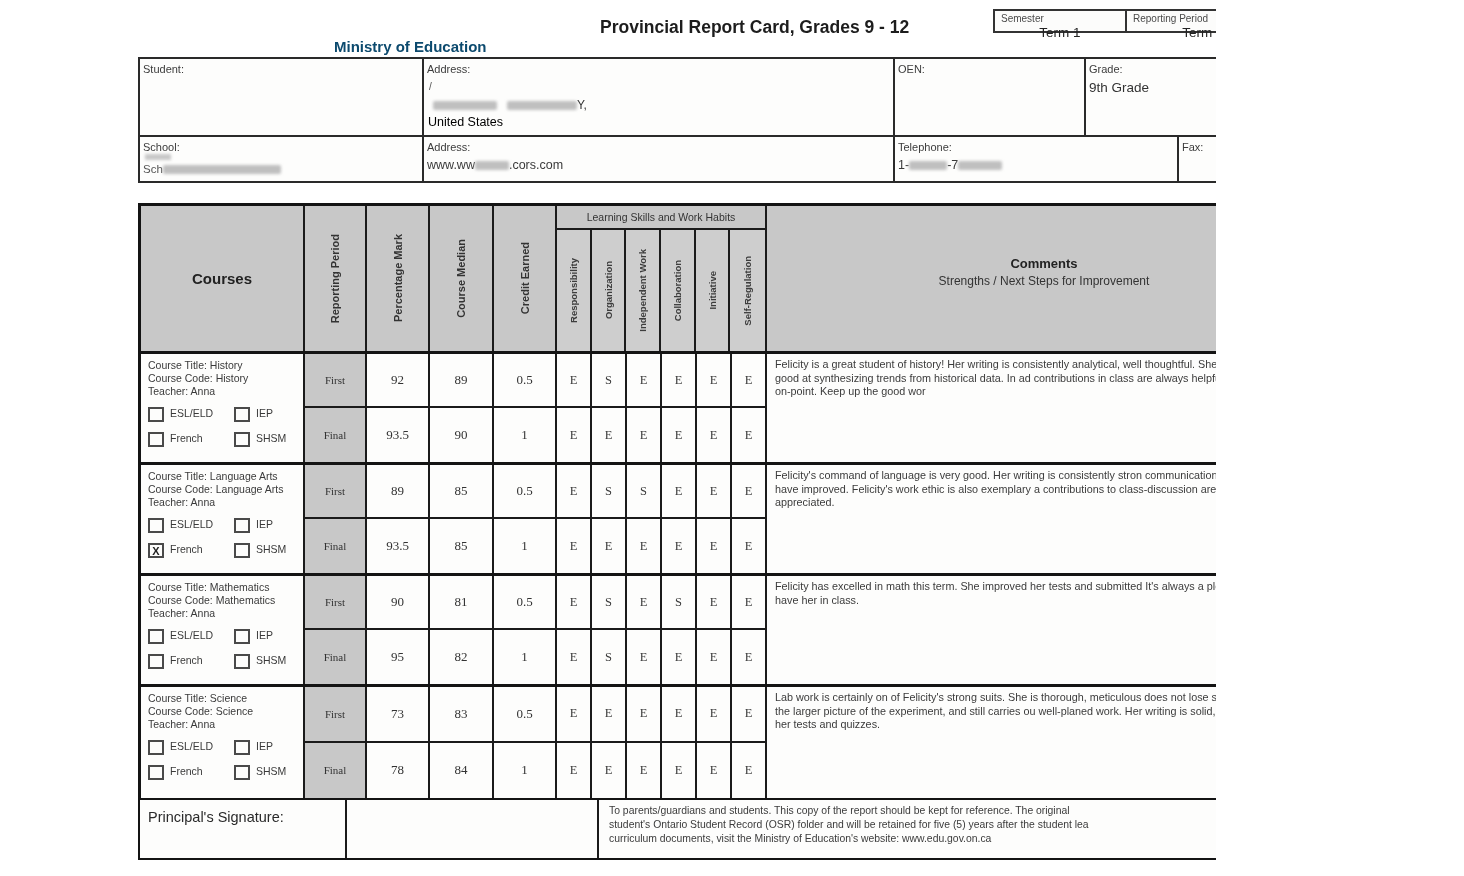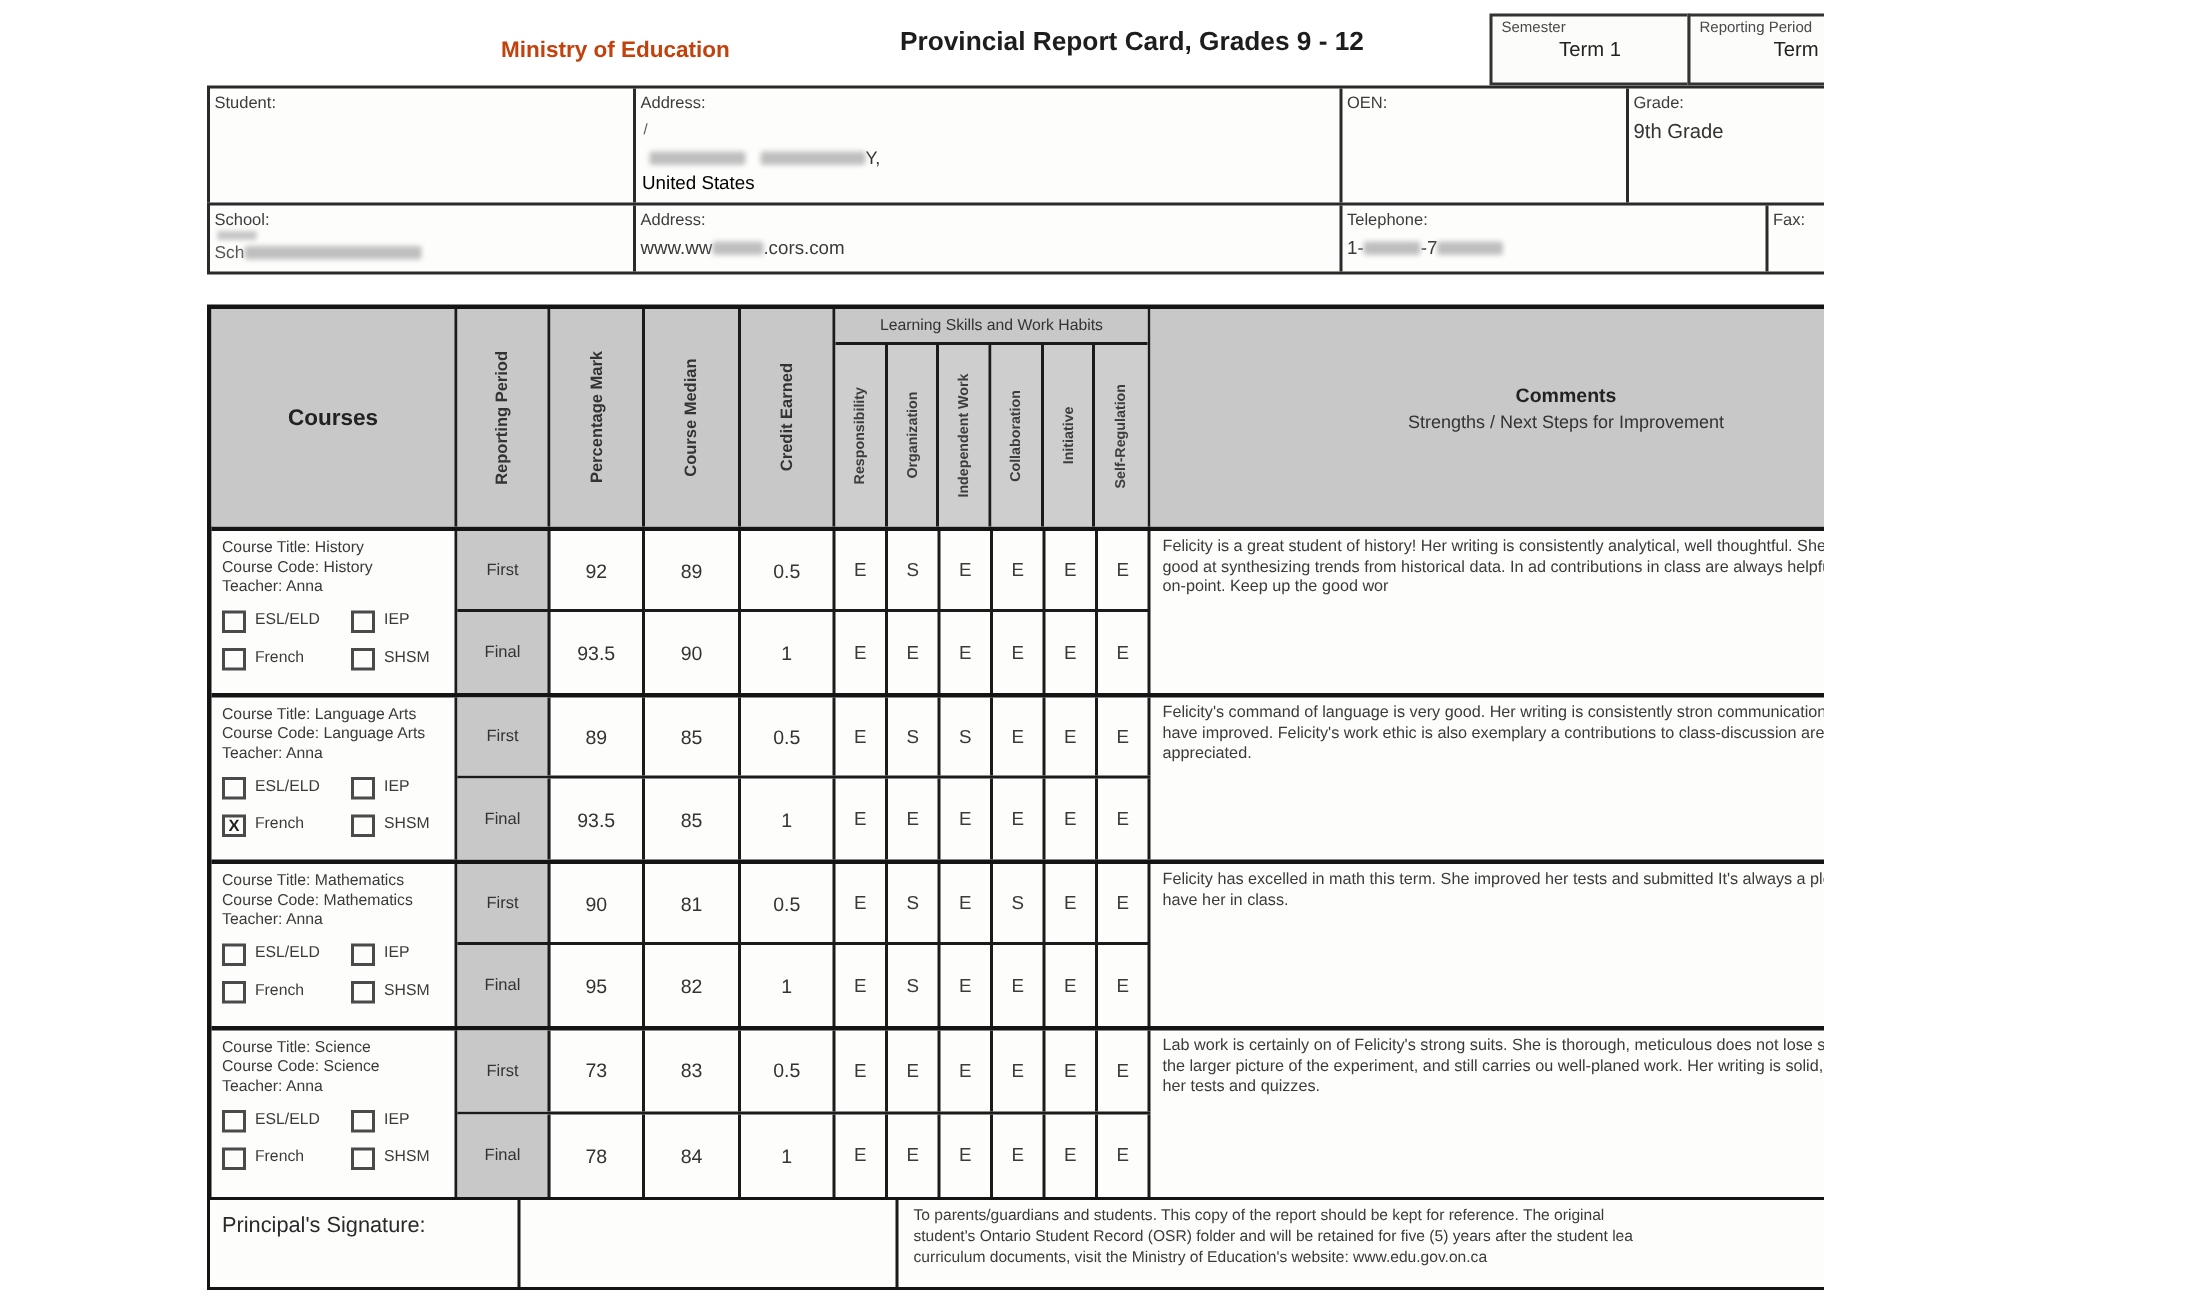--- a/index.html
+++ b/index.html
@@ -7,23 +7,23 @@
   .page {
     position: relative; width: 1464px; height: 876px;
     background: #ffffff; overflow: hidden;
     font-family: "Liberation Sans", sans-serif; color: #2e2e2e;
   }
   .doc {
     position: absolute; left: 136px; top: 8px; width: 1080px; height: 854px;
     overflow: hidden; filter: blur(0.2px); background: #ffffff;
   }
   
-  .ministry { position: absolute; left: 198px; top: 17px; font-size: 15px; font-weight: bold; color: #c2410c; }
+  .ministry { position: absolute; left: 198px; top: 30px; font-size: 15px; font-weight: bold; color: #0c4a6e; }
   .doc-title { position: absolute; left: 464px; top: 9px; font-size: 17.5px; font-weight: bold; color: #1d1d1d; }
-  .head-box { position: absolute; top: 1px; height: 48px; border: 2px solid #333; background: #fcfcfb; }
+  .head-box { position: absolute; top: 1px; height: 24px; border: 2px solid #333; background: #fcfcfb; }
   .sem-box { left: 857px; width: 134px; }
   .rep-box { left: 989px; width: 156px; }
   .head-box .hb-label { font-size: 10px; color: #4a4a4a; padding: 2px 6px 0; white-space: nowrap; overflow: hidden; }
   .head-box .hb-value { font-size: 13.5px; color: #222; text-align: center; margin-top: 1px; white-space: nowrap; }
   
   .info-row { position: absolute; left: 2px; width: 1148px; border: 2px solid #2a2a2a; display: flex; background: #fdfdfc; }
   .student-row { top: 49px; height: 84px; }
   .school-row { top: 127px; height: 48px; }
   .icell { border-right: 2px solid #2a2a2a; padding: 4px 3px; position: relative; }
   .icell:last-child { border-right: none; flex: 1; }
@@ -57,21 +57,21 @@
   .hd-comments .c2 { font-size: 12px; color: #333; }
   
   .course-row { display: flex; height: 111px; border-bottom: 3px solid #141414; }
   .course-row:last-child { border-bottom: none; }
   .course-info { width: 164px; padding: 5px 7px; }
   .ci-line { font-size: 10.5px; line-height: 13px; color: #3a3a3a; }
   .cb-grid { margin-top: 9px; display: grid; grid-template-columns: 86px 1fr; row-gap: 10px; }
   .cb { display: flex; gap: 6px; }
   .cb .box { width: 16px; height: 15px; border: 2px solid #4a4a4a; background: #fdfdfc; display: flex; align-items: center; justify-content: center; font-size: 11px; font-weight: bold; color: #222; }
   .cb .cb-label { font-size: 10.5px; color: #3a3a3a; }
-  .mid { width: 462px; display: flex; flex-direction: column; }
+  .mid { width: 462px; display: flex; flex-direction: column; font-family: Liberation Serif, serif; }
   .sub { display: flex; height: 55.5px; }
   .sub-first { border-bottom: 2px solid #1b1b1b; }
   .pcell { width: 62px; display: flex; align-items: center; justify-content: center; font-size: 11px; color: #333; }
   .ncell { display: flex; align-items: center; justify-content: center; font-size: 13px; color: #333; }
   .scell { width: 35px; display: flex; align-items: center; justify-content: center; font-size: 12.5px; color: #3a3a3a; }
   .comment-cell { flex: 1; padding: 4px 60px 4px 8px; font-size: 10.8px; line-height: 13.5px; color: #3b3b3b; }
   
   .footer-row { position: absolute; left: 2px; top: 790px; width: 1186px; height: 62px; border: 2px solid #141414; display: flex; background: #fdfdfc; }
   .fcell { border-right: 2px solid #1b1b1b; }
   .principal { width: 207px; padding: 9px 8px; font-size: 14.5px; color: #2a2a2a; }

